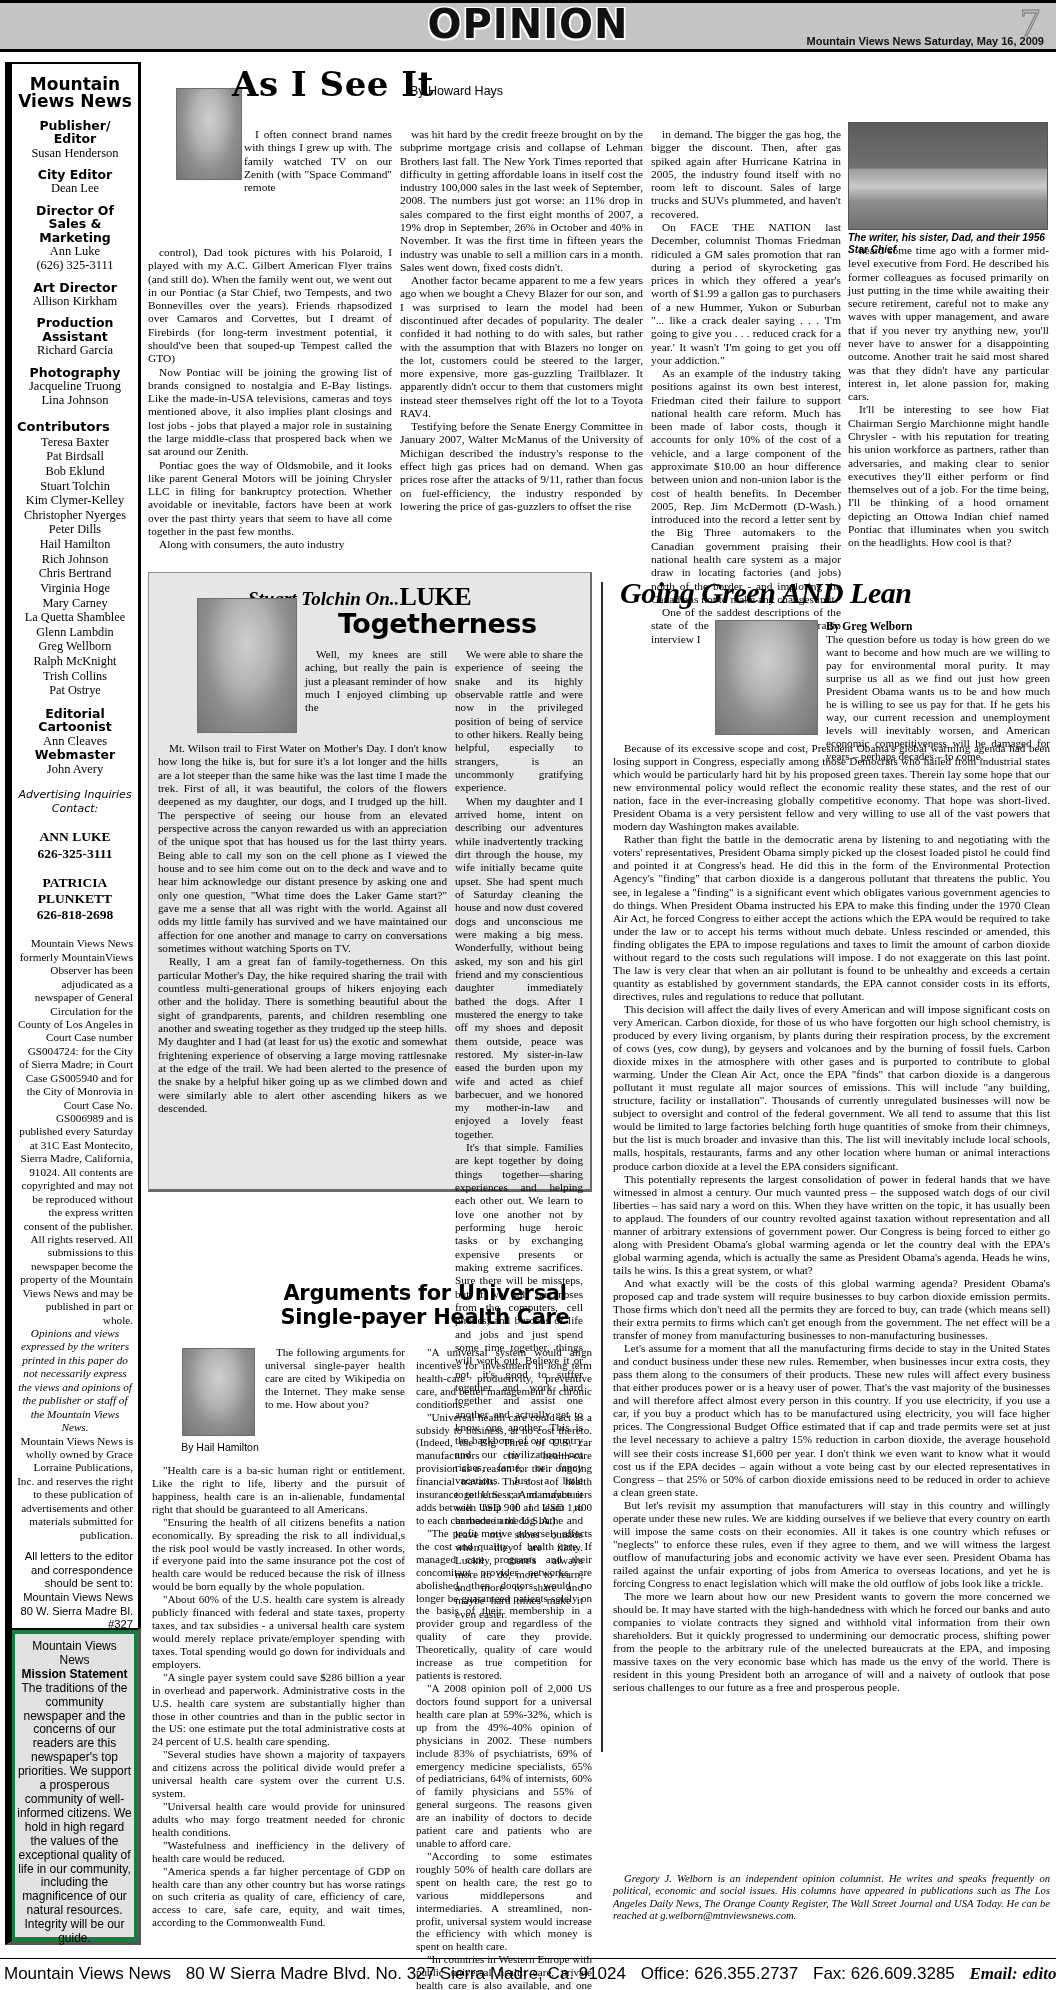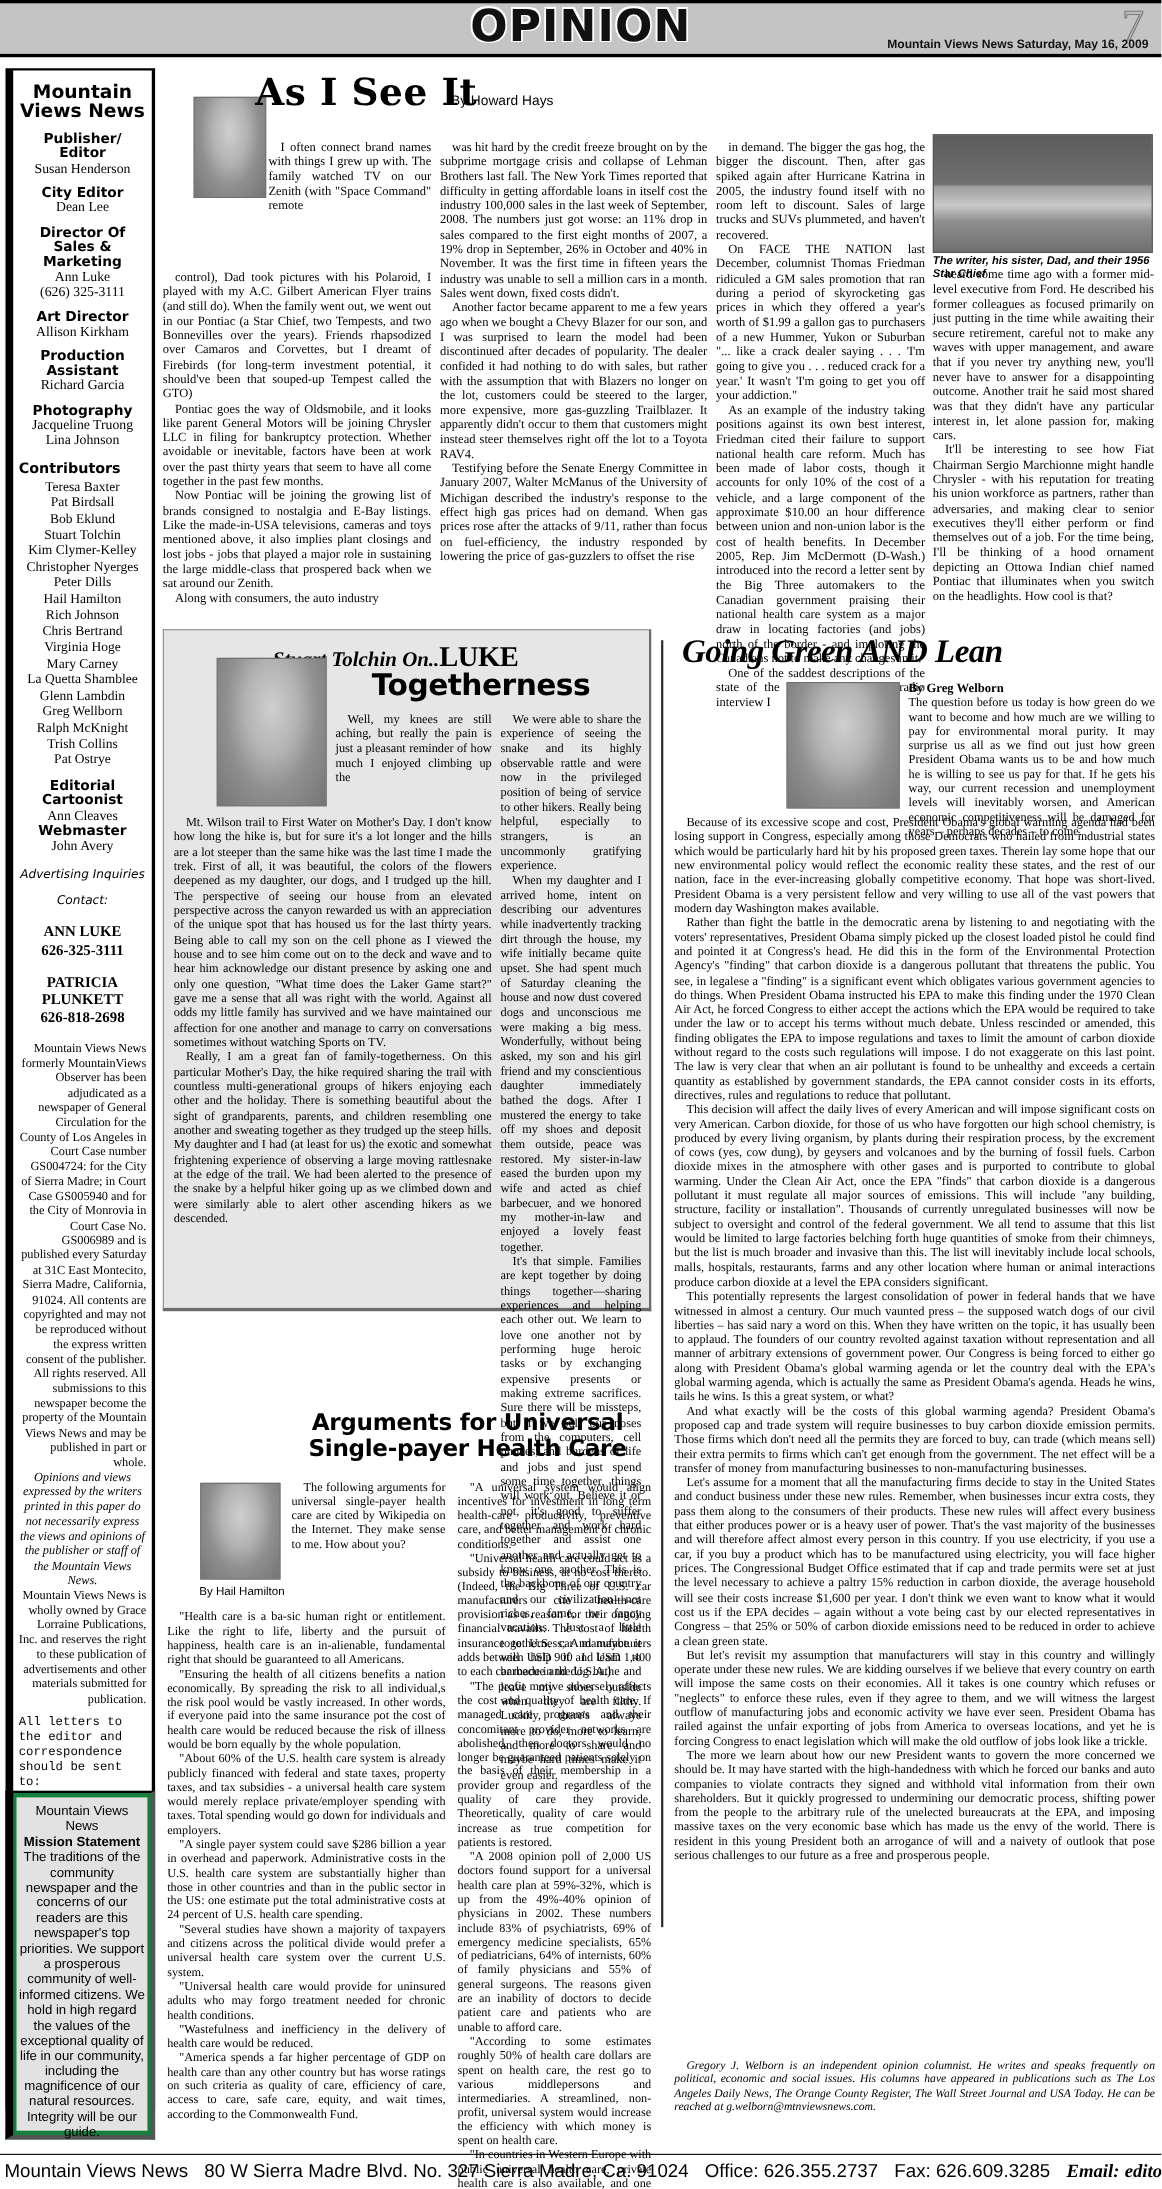--- a/index.html
+++ b/index.html
@@ -85,22 +85,22 @@
   .sb-legal {
     font-family:"Liberation Serif", serif;
     font-size:11.2px; line-height:1.2; text-align:right;
     margin-top:14px;
   }
   .sb-legal-ital {
     font-family:"Liberation Serif", serif;
     font-style:italic; font-size:11.2px; line-height:1.2; text-align:center;
   }
   .sb-letters {
-    font-family:Liberation Mono, monospace;
-    font-size:11.2px; line-height:1.22; text-align:left; margin-top:8px;
+    font-family:Liberation Sans, sans-serif;
+    font-size:11.2px; line-height:1.22; text-align:right; margin-top:8px;
   }
   .sb-email-lbl { font-style:italic; font-weight:bold; }
   .sb-email { font-style:italic; }
 
   
   .mission {
     position:absolute; left:5px; top:1628px; width:136px; height:317px;
     border-left:7px solid #000; border-right:4px solid #555;
     border-top:2px solid #000; border-bottom:4px solid #555;
     background:#15803d; padding:4px 3px;
@@ -283,21 +283,21 @@
       <li>Trish Collins</li>
       <li>Pat Ostrye</li>
     </ul>
 
   <div class="sb-role" style="margin-top:9px">Editorial Cartoonist</div>
   <div class="sb-name">Ann Cleaves</div>
   <div class="sb-role" style="margin-top:0">Webmaster</div>
   <div class="sb-name">John Avery</div>
 
   <div class="sb-ital">Advertising Inquiries</div>
-  <div class="sb-ital" style="margin-top:10px">Contact:</div>
+  <div class="sb-ital" style="margin-top:0">Contact:</div>
 
   <div class="sb-bold-ser" style="margin-top:14px">ANN LUKE</div>
   <div class="sb-bold-ser">626-325-3111</div>
   <div class="sb-bold-ser" style="margin-top:13px">PATRICIA PLUNKETT</div>
   <div class="sb-bold-ser">626-818-2698</div>
 
   <div class="sb-legal">Mountain Views News formerly MountainViews Observer has  been adjudicated as a newspaper of General Circulation for the County of Los Angeles in Court Case number GS004724:  for the City of Sierra Madre; in Court Case GS005940 and for the City of Monrovia in Court Case No. GS006989 and is published every Saturday at 31C East Montecito, Sierra Madre, California, 91024.  All contents are copyrighted and may not be reproduced without the express written consent of the publisher.  All rights reserved.  All submissions to this newspaper become the property of the Mountain Views News and may be published in part or whole.</div>
   <div class="sb-legal-ital">Opinions and views expressed by the writers printed in this paper do not necessarily express the views and opinions of the publisher or staff of the Mountain Views News.</div>
   <div class="sb-legal" style="margin-top:0">Mountain Views News is wholly owned by Grace Lorraine Publications, Inc. and reserves the right to these publication of advertisements and other materials submitted for publication.</div>
 
@@ -326,22 +326,22 @@
 <div class="aisi-head">As I See It</div>
 <div class="aisi-by">By Howard Hays</div>
 <div class="photo photo-car"></div>
 <div class="car-cap">The writer, his sister, Dad, and their 1956 Star Chief</div>
 
 <div class="col-text aisi-c1">
     <p>I often connect brand names with things I grew up with.  The family watched TV on our Zenith (with "Space Command" remote</p>
   </div>
 <div class="col-text aisi-c1b">
     <p>control), Dad took pictures with his Polaroid, I played with my A.C. Gilbert American Flyer trains (and still do).  When the family went out, we went out in our Pontiac (a Star Chief, two Tempests, and two Bonnevilles over the years).  Friends rhapsodized over Camaros and Corvettes, but I dreamt of Firebirds (for long-term investment potential, it should've been that souped-up Tempest called the GTO)</p>
+    <p>Now Pontiac will be joining the growing list of brands consigned to nostalgia and E-Bay listings.  Like the made-in-USA televisions, cameras and toys mentioned above, it also implies plant closings and lost jobs  - jobs that played a major role in sustaining the large middle-class that prospered back when we sat around our Zenith.</p>
     <p>Pontiac goes the way of Oldsmobile, and it looks like parent General Motors will be joining Chrysler LLC in filing for bankruptcy protection.  Whether avoidable or inevitable, factors have been at work over the past thirty years that seem to have all come together in the past few months.</p>
-    <p>Now Pontiac will be joining the growing list of brands consigned to nostalgia and E-Bay listings.  Like the made-in-USA televisions, cameras and toys mentioned above, it also implies plant closings and lost jobs  - jobs that played a major role in sustaining the large middle-class that prospered back when we sat around our Zenith.</p>
     <p>Along with consumers, the auto industry</p>
   </div>
 <div class="col-text aisi-c2">
     <p>was hit hard by the credit freeze brought on by the subprime mortgage crisis and collapse of Lehman Brothers last fall.  The New York Times reported that difficulty in getting affordable loans in itself cost the industry 100,000 sales in the last week of September, 2008.  The numbers just got worse: an 11% drop in sales compared to the first eight months of 2007, a 19% drop in September, 26% in October and 40% in November.  It was the first time in fifteen years the industry was unable to sell a million cars in a month.  Sales went down, fixed costs didn't.</p>
     <p>Another factor became apparent to me a few years ago when we bought a Chevy Blazer for our son, and I was surprised to learn the model had been discontinued after decades of popularity.  The dealer confided it had nothing to do with sales, but rather with the assumption that with Blazers no longer on the lot, customers could be steered to the larger, more expensive, more gas-guzzling Trailblazer.  It apparently didn't occur to them that customers might instead steer themselves right off the lot to a Toyota RAV4.</p>
     <p>Testifying before the Senate Energy Committee in January 2007, Walter McManus of the University of Michigan described the industry's response to the effect high gas prices had on demand.  When gas prices rose after the attacks of 9/11, rather than focus on fuel-efficiency, the industry responded by lowering the price of gas-guzzlers to offset the rise</p>
   </div>
 <div class="col-text aisi-c3">
     <p>in demand.  The bigger the gas hog, the bigger the discount.  Then, after gas spiked again after Hurricane Katrina in 2005, the industry found itself with no room left to discount.  Sales of large trucks and SUVs plummeted, and haven't recovered.</p>
     <p>On FACE THE NATION last December, columnist Thomas Friedman ridiculed a GM sales promotion that ran during a period of skyrocketing gas prices in which they offered a year's worth of $1.99 a gallon gas to purchasers of a new Hummer, Yukon or Suburban "... like a crack dealer saying . . . 'I'm going to give you . . . reduced crack for a year.'  It wasn't 'I'm going to get you off your addiction."</p>

